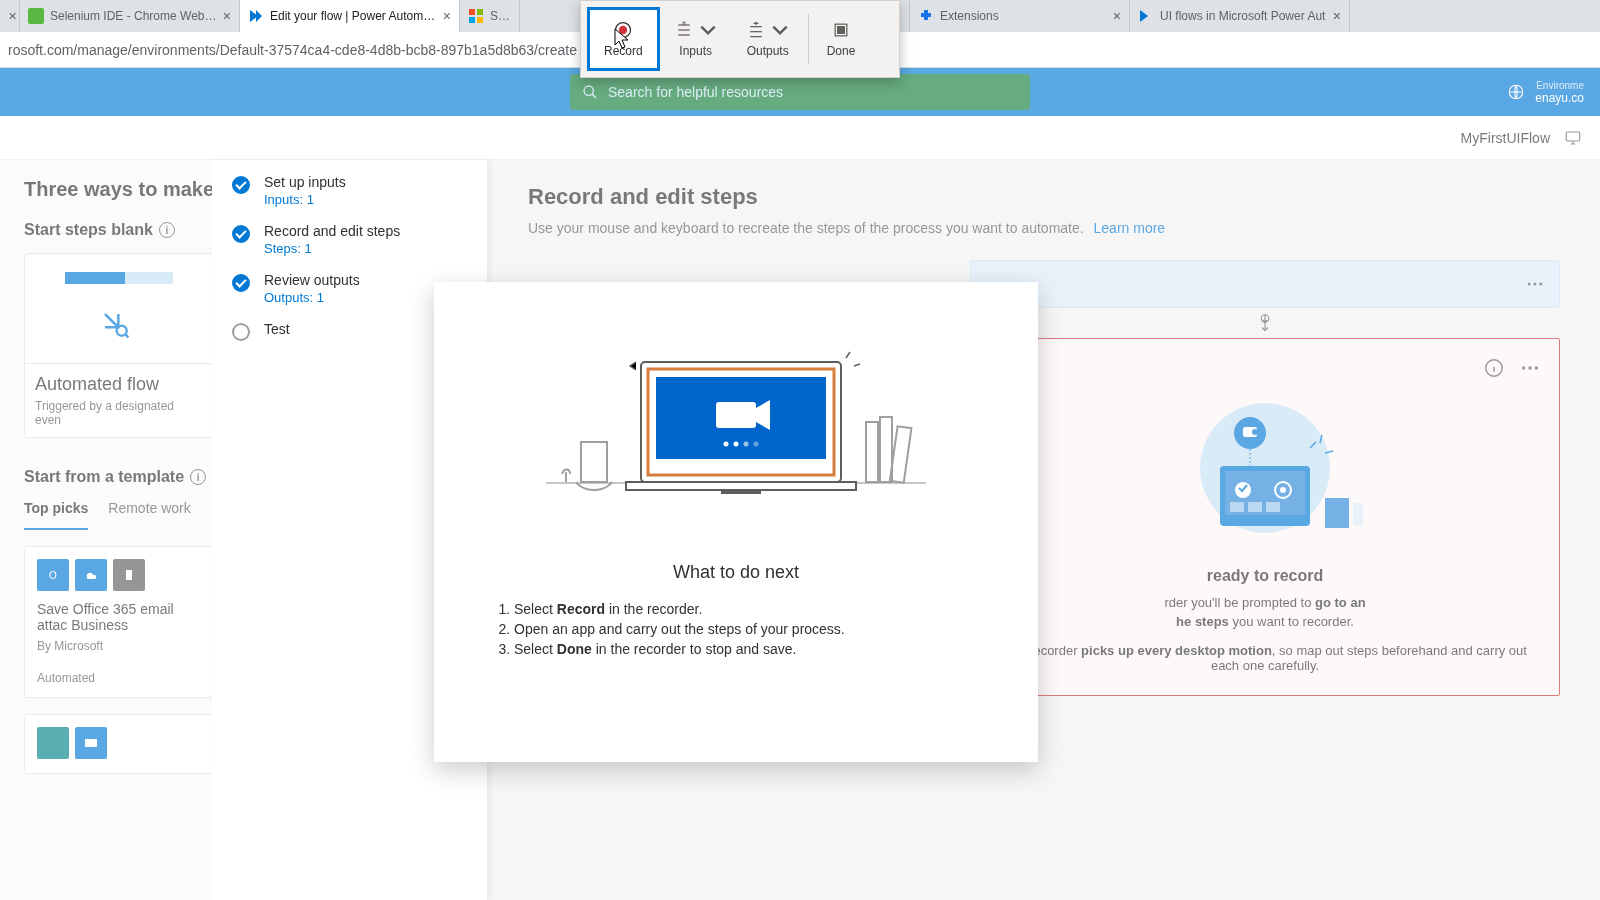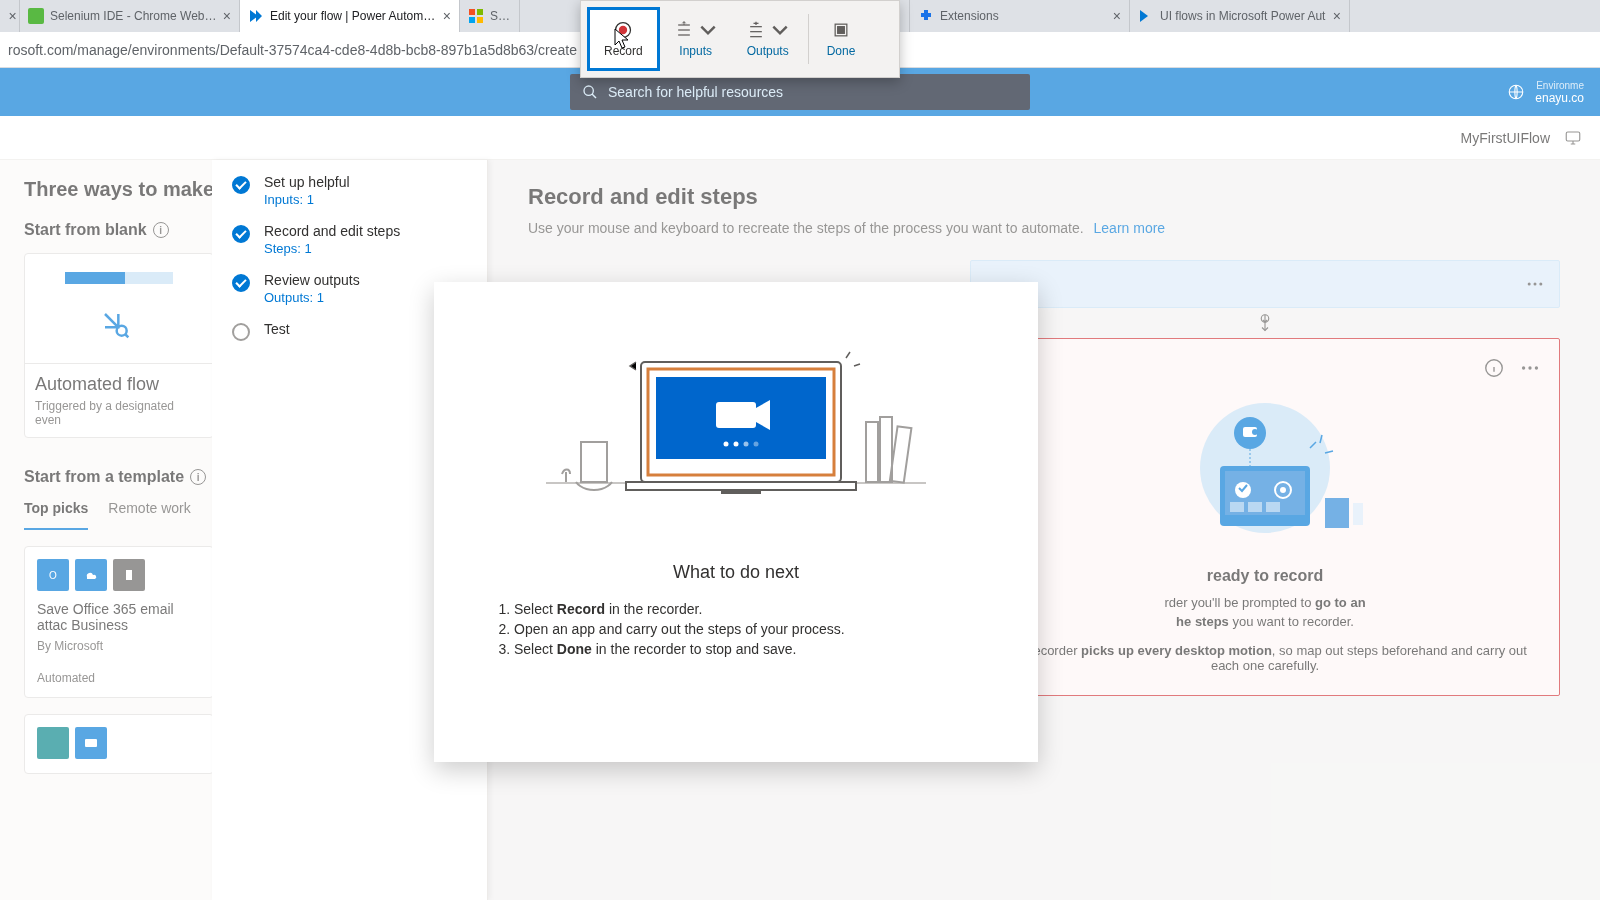--- a/index.html
+++ b/index.html
@@ -12,21 +12,21 @@
 .tab .favicon { width: 16px; height: 16px; margin-right: 6px; flex-shrink: 0; display: flex; align-items: center; justify-content: center; }
 .tab .title { white-space: nowrap; overflow: hidden; text-overflow: ellipsis; flex: 1; }
 .tab .close { margin-left: 6px; font-size: 14px; color: #5f6368; cursor: pointer; }
 
 
 .addressbar { height: 36px; background: #fff; display: flex; align-items: center; padding: 0 8px; border-bottom: 1px solid #dadce0; }
 .addressbar input { flex: 1; border: none; outline: none; font-size: 14px; color: #5f6368; background: transparent; }
 
 
 .appbar { height: 48px; background: #0078d4; display: flex; align-items: center; padding: 0 16px; position: relative; }
-.search-wrap { position: absolute; left: 50%; transform: translateX(-50%); width: 460px; height: 36px; background: #0f172a; border-radius: 2px; display: flex; align-items: center; padding: 0 12px; }
+.search-wrap { position: absolute; left: 50%; transform: translateX(-50%); width: 460px; height: 36px; background: #15803d; border-radius: 2px; display: flex; align-items: center; padding: 0 12px; }
 .search-wrap svg { width: 16px; height: 16px; margin-right: 10px; stroke: #cde6f7; }
 .search-wrap input { flex: 1; background: transparent; border: none; outline: none; color: #cde6f7; font-size: 14px; }
 .search-wrap input::placeholder { color: #cde6f7; }
 .env { margin-left: auto; color: #fff; font-size: 12px; text-align: right; display: flex; align-items: center; gap: 10px; }
 .env svg { width: 18px; height: 18px; stroke: #fff; }
 
 
 .flowbar { height: 44px; background: #fff; border-bottom: 1px solid #edebe9; display: flex; align-items: center; justify-content: flex-end; padding: 0 18px; gap: 14px; }
 .flowbar .name { font-size: 14px; color: #323130; }
 
@@ -87,21 +87,21 @@
 
 
 .modal { position: absolute; left: 434px; top: 282px; width: 604px; height: 480px; background: #fff; box-shadow: 0 8px 24px rgba(0,0,0,0.2); z-index: 30; padding: 30px 60px; }
 .modal .illus { height: 220px; display: flex; align-items: center; justify-content: center; }
 .modal h3 { text-align: center; font-size: 18px; font-weight: 400; color: #323130; margin: 30px 0 18px; }
 .modal ol { list-style: decimal; padding-left: 20px; font-size: 14px; color: #323130; }
 .modal ol li { margin: 4px 0; }
 
 
 .recorder { position: absolute; left: 580px; top: 0; width: 320px; height: 78px; background: #f3f2f1; border: 1px solid #d2d0ce; box-shadow: 0 4px 12px rgba(0,0,0,0.25); z-index: 50; display: flex; align-items: center; padding: 6px; }
-.recorder .btn { display: flex; flex-direction: column; align-items: center; justify-content: center; height: 64px; padding: 0 14px; font-size: 12px; color: #0369a1; cursor: pointer; gap: 4px; }
+.recorder .btn { display: flex; flex-direction: column; align-items: center; justify-content: center; height: 64px; padding: 0 14px; font-size: 12px; color: #404040; cursor: pointer; gap: 4px; }
 .recorder .btn.primary { border: 3px solid #0078d4; background: #fff; color: #323130; }
 .recorder .btn svg { width: 20px; height: 20px; }
 .recorder .sep { width: 1px; height: 50px; background: #d2d0ce; margin: 0 4px; }
 .recorder .chev { width: 12px; height: 12px; margin-left: 2px; }
 
 
 .dim { position: absolute; inset: 68px 0 0 0; background: rgba(255,255,255,0.35); z-index: 3; pointer-events: none; }
 
 .cursor { position: absolute; left: 614px; top: 28px; z-index: 60; pointer-events: none; }
 </style>
@@ -196,21 +196,21 @@
       <path d="M9 20h6M12 16v4"></path>
     </svg>
 </div>
 
 <div class="dim"></div>
 
 <div class="main">
   <div class="bgcol">
     <h2>Three ways to make a fl</h2>
     <h3>
-        <span>Start from blank</span> 
+        <span>Start steps blank</span> 
         <span class="info-icon">i</span>
       </h3>
     <div class="card">
       <div class="thumb">
         <div class="bar"></div>
           <div class="bar-fill"></div>
         <svg width="40" height="40" viewBox="0 0 24 24" fill="none" stroke="#0078d4" stroke-width="1.5">
             <path d="M6 6l8 8M14 6v8h-8"></path>
             <circle cx="16" cy="16" r="3"></circle>
             <path d="M18 18l2 2"></path>
@@ -262,21 +262,21 @@
           </div>
       </div>
     </div>
   </div>
 </div>
 
 <div class="wizard">
   <div class="wstep">
     <div class="dot"></div>
     <div class="txt">
-        <div class="t">Set up helpful</div>
+        <div class="t">Set up inputs</div>
         <div class="s">Inputs: 1</div>
       </div>
   </div>
   <div class="wstep">
     <div class="dot"></div>
     <div class="txt">
         <div class="t">Record and edit steps</div>
         <div class="s">Steps: 1</div>
       </div>
   </div>

